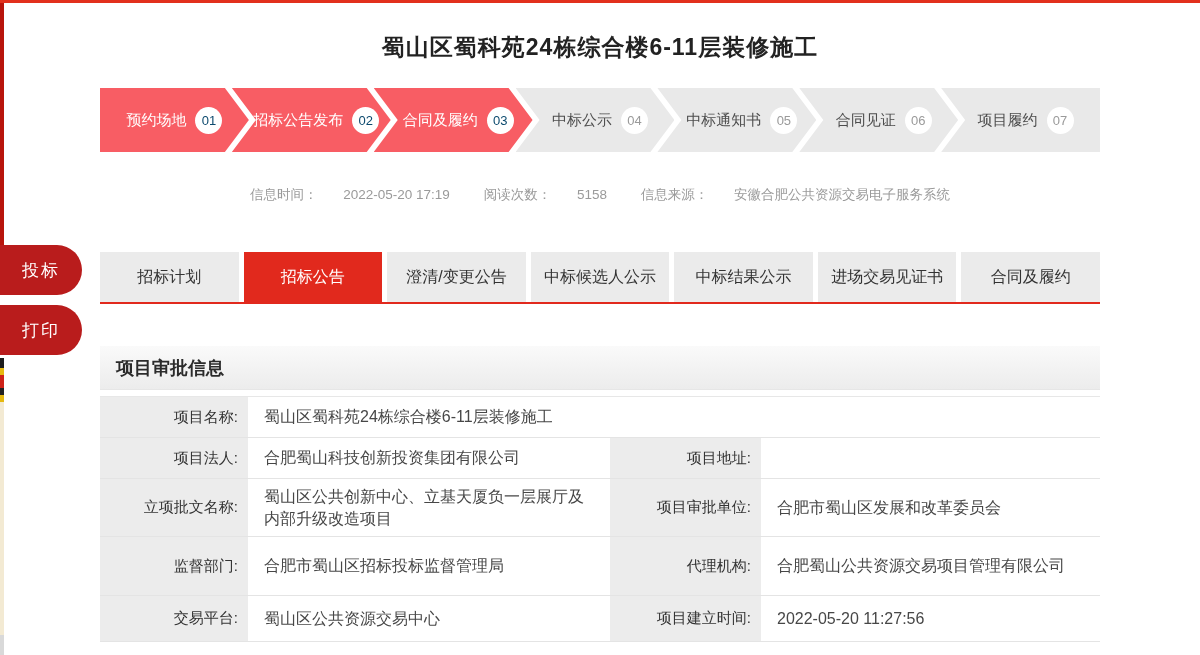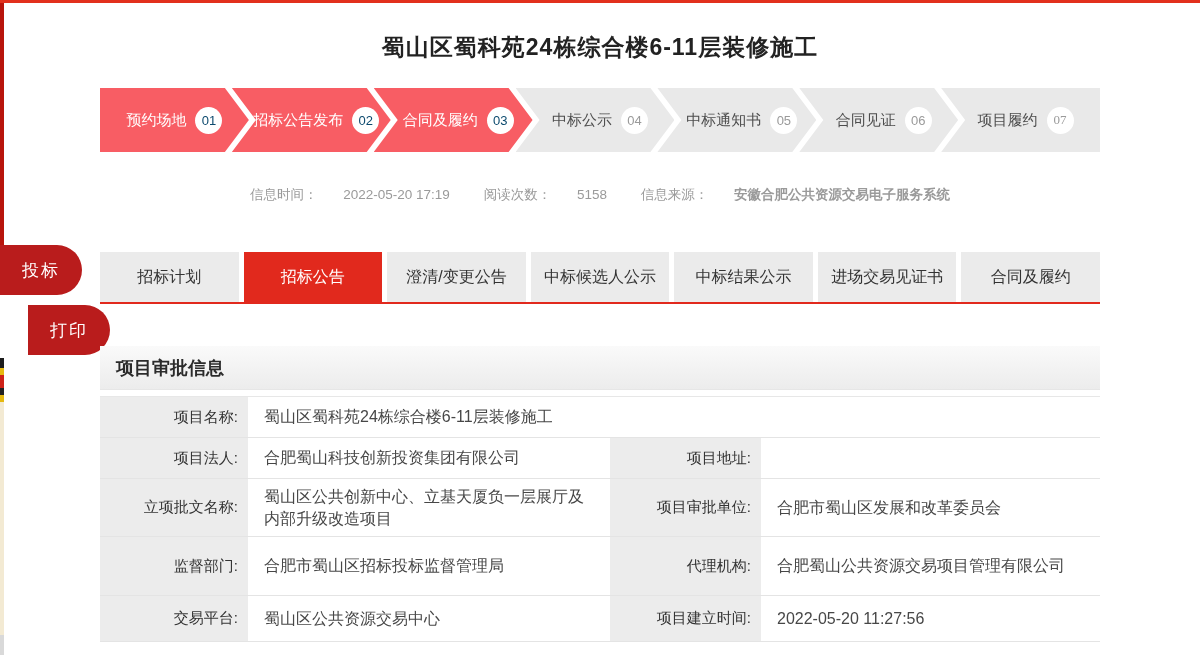--- a/index.html
+++ b/index.html
@@ -25,39 +25,39 @@
     font-size:23px; font-weight:bold; color:#222; letter-spacing:1px; }
 
   
   .steps { position:absolute; left:100px; top:88px; width:1000px; height:64px; display:flex; }
   .step { flex:1; height:64px; display:flex; align-items:center; justify-content:center; gap:9px;
     background:#e9e9e9; color:#4d4d4d; font-size:15px;
     clip-path:polygon(0 0, calc(100% - 24px) 0, 100% 50%, calc(100% - 24px) 100%, 0 100%, 24px 50%);
     margin-left:-17px; padding-left:10px; }
   .step.first { clip-path:polygon(0 0, calc(100% - 24px) 0, 100% 50%, calc(100% - 24px) 100%, 0 100%);
     margin-left:0; padding-left:0; }
-  .step.last { clip-path:polygon(0 0, 100% 0, 100% 100%, 0 100%, 24px 50%); padding-right:0;font-family:Liberation Serif, serif; }
+  .step.last { clip-path:polygon(0 0, 100% 0, 100% 100%, 0 100%, 24px 50%); padding-right:0; }
   .step.active { background:#f85d64; color:#fff; }
   .badge { width:27px; height:27px; border-radius:50%; background:#fff; display:flex;
     align-items:center; justify-content:center; font-size:13px; color:#9a9a9a; flex:0 0 27px; }
   .step.active .badge { color:#0c4a6e; }
 
   
   .meta { position:absolute; left:100px; top:186px; width:1000px; text-align:center;
     font-size:13.5px; color:#9a9a9a; white-space:nowrap; }
   .meta .lbl-m { margin-right:22px; }
   .meta .val-m { margin-right:30px; }
-  .meta .val-m.lastv { margin-right:0;font-weight:bold; }
+  .meta .val-m.lastv { margin-right:0; }
 
   
   .side-btn { position:absolute; left:0; width:82px; height:50px; background:#b91c1c; color:#fff;
     font-size:17px; border-radius:0 26px 26px 0; display:flex; align-items:center;
     justify-content:center; cursor:pointer; letter-spacing:2px; }
   .side-btn.bid { top:245px; }
-  .side-btn.print { top:305px;margin-left:28px; }
+  .side-btn.print { top:305px; }
 
   
   .tabs { position:absolute; left:100px; top:252px; width:1000px; height:50px; display:flex; gap:5px; }
   .tab { flex:1; background:#ebebeb; color:#333; font-size:16px; display:flex;
     align-items:center; justify-content:center; cursor:pointer; }
   .tab.active { background:#e1291d; color:#fff; }
   .tabs-underline { position:absolute; left:100px; top:302px; width:1000px; height:2px; background:#e1291d; }
 
   
   .section-hd { position:absolute; left:100px; top:346px; width:1000px; height:44px;

